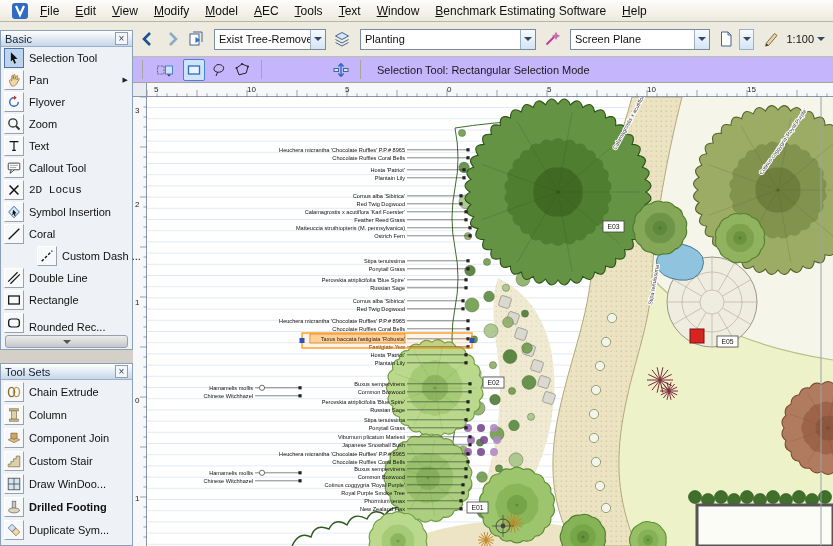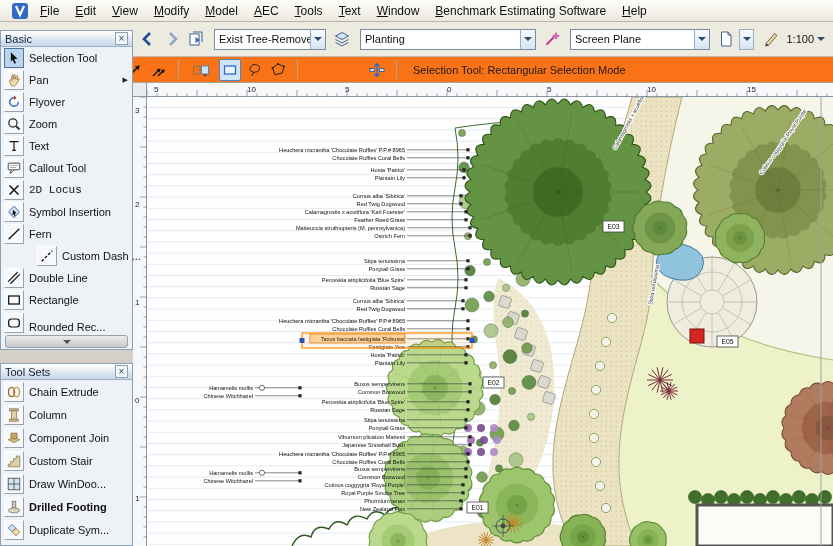--- a/index.html
+++ b/index.html
@@ -3,21 +3,21 @@
 <meta charset="utf-8">
 <style>
 *{box-sizing:border-box;margin:0;padding:0}
 body{font-family:"Liberation Sans",sans-serif;background:#888}
 .app{position:relative;width:833px;height:546px;background:#d4d0c8;overflow:hidden;font-size:12px}
 .menubar{position:absolute;left:0;top:0;width:833px;height:22px;background:linear-gradient(#fdfdfb,#ece9dd);border-bottom:1px solid #b8b4a8;display:flex;align-items:center;padding-left:11px}
 .appicon{width:18px;height:18px;display:flex;align-items:center;justify-content:center;margin-right:3px}
 .menu-item{padding:2px 8px;color:#101010;white-space:nowrap}
 .menu-item u{text-decoration:underline}
 .toolbar{position:absolute;left:0;top:22px;width:833px;height:35px;background:#edeae0;border-bottom:1px solid #c0bcb0;display:flex;align-items:center;padding-left:137px}
-.modebar{position:absolute;left:0;top:57px;width:833px;height:26px;background:#f97316;border-bottom:1px solid #a8a498;display:flex;align-items:center;padding-left:100px}
+.modebar{position:absolute;left:0;top:57px;width:833px;height:26px;background:#c4b5fd;border-bottom:1px solid #a8a498;display:flex;align-items:center;padding-left:64px}
 .tbtn{width:22px;height:22px;display:flex;align-items:center;justify-content:center;border:1px solid transparent;border-radius:2px;margin-right:2px;flex:none}
 .tbtn.wide{width:32px}
 .tbtn.pressed{background:#cfe4f8;border-color:#4a84c4}
 .sep{width:1px;height:19px;background:#aaa69a;margin:0 6px;flex:none}
 .dd{height:21px;background:#fff;border:1px solid #7a8aa0;display:flex;align-items:center;margin:0 5px;flex:none}
 .dd-text{flex:1;padding:0 4px;font-size:11px;white-space:nowrap;overflow:hidden;color:#111}
 .dd-btn{width:15px;height:100%;background:linear-gradient(#f8fbff,#d4e4f4);border-left:1px solid #9ab0c8;display:flex;align-items:center;justify-content:center;flex:none}
 .dd-btn::after{content:"";border:4px solid transparent;border-top-color:#334a66;margin-top:4px}
 .mini-arrow{border:4px solid transparent;border-top-color:#334a66;margin:4px 8px 0 3px}
 .spacer{flex:1}
@@ -264,21 +264,21 @@
             </svg>
           </span>
           <span class="tool-label">Symbol Insertion</span>
         </div>
         <div class="tool-row" style="height: 22px;">
           <span class="tool-icon">
             <svg width="16" height="16" viewBox="0 0 18 18">
               <line x1="3" y1="15" x2="15" y2="3" stroke="#111" stroke-width="1.5"></line>
             </svg>
           </span>
-          <span class="tool-label">Fern</span>
+          <span class="tool-label">Coral</span>
         </div>
         <div class="tool-row" style="height: 22px; padding-left: 36px;">
           <span class="tool-icon">
             <svg width="16" height="16" viewBox="0 0 18 18">
               <line x1="3" y1="15" x2="15" y2="3" stroke="#111" stroke-width="1.5" stroke-dasharray="3.2 2"></line>
             </svg>
           </span>
           <span class="tool-label">Custom Dash ...</span>
         </div>
         <div class="tool-row" style="height: 22px;">

